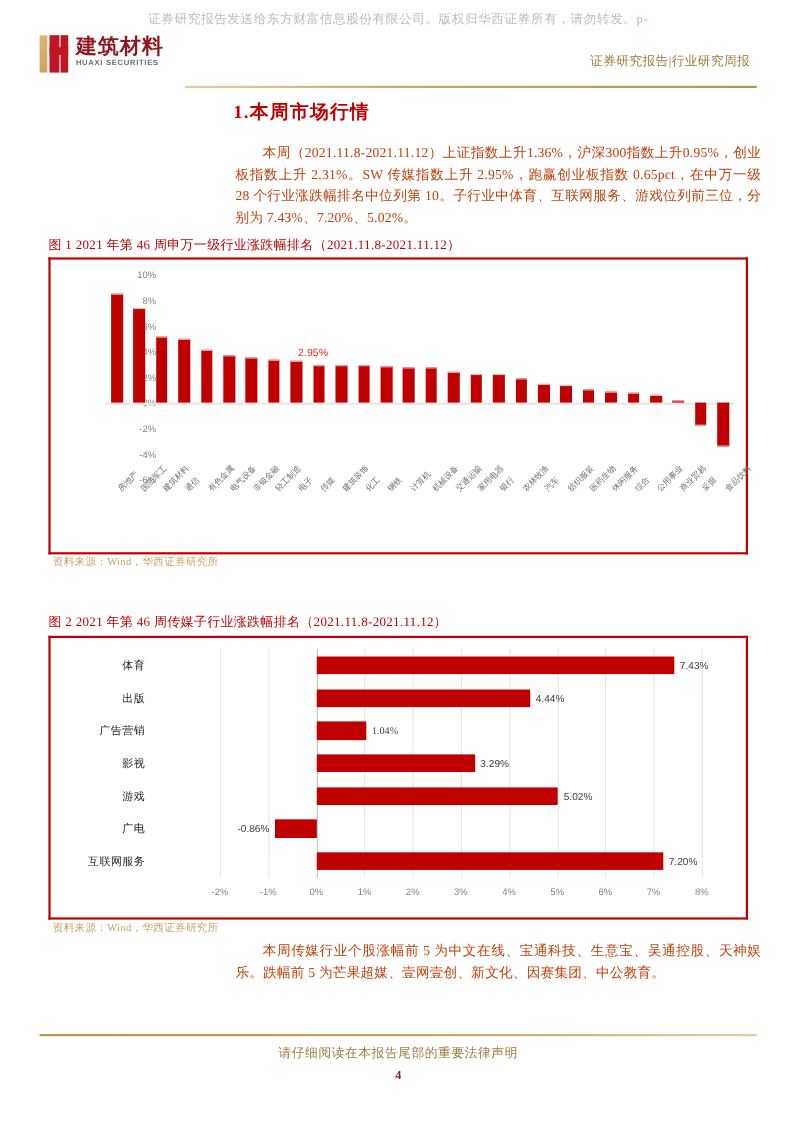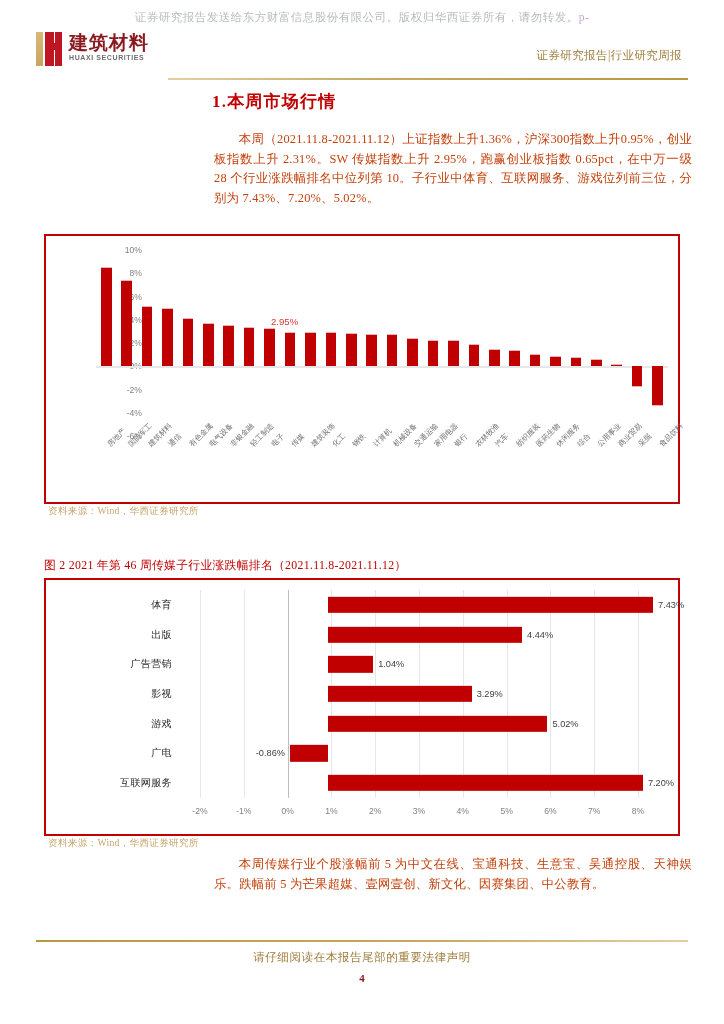--- a/index.html
+++ b/index.html
@@ -160,21 +160,21 @@
     position: absolute; font-size: 9.6px; color: #e03030;
     font-family: "Liberation Sans", sans-serif;
   }
 
   
   #chart2 { position: absolute; left: 44px; top: 580px; width: 636px; height: 254px; }
   .c2-grid { position: absolute; left: 156px; top: 10px; right: 42px; bottom: 36px; }
   .c2-gline { position: absolute; top: 0; bottom: 0; width: 1px; background: #e6e7e8; }
   .c2-gline.zero { background: #bcbec0; }
   .c2-rows { position: absolute; left: 156px; top: 10px; right: 42px; bottom: 36px; }
-  .c2-row { position: relative; width: 100%; height: 14.2857%; margin-left: 40px; }
+  .c2-row { position: relative; width: 100%; height: 14.2857%; }
   .c2-cat {
     position: absolute; right: 100%; top: 50%; transform: translateY(-50%);
     margin-right: 68px;
     font-size: 10px; color: #231f20; white-space: nowrap;
     letter-spacing: .4px;
   }
   .c2-bar {
     position: absolute; top: 50%; transform: translateY(-50%);
     height: 55%; background: #c00000;
   }
@@ -229,20 +229,21 @@
       </div>
     </div>
     <div class="header-right">证券研究报告|行业研究周报</div>
     <div class="header-rule"></div>
   </div>
 
   <div class="sec-title">1.本周市场行情</div>
 
   <div class="para para-1">本周（2021.11.8-2021.11.12）上证指数上升1.36%，沪深300指数上升0.95%，创业板指数上升 2.31%。SW 传媒指数上升 2.95%，跑赢创业板指数 0.65pct，在中万一级 28 个行业涨跌幅排名中位列第 10。子行业中体育、互联网服务、游戏位列前三位，分别为 7.43%、7.20%、5.02%。</div>
 
+  <div class="fig-cap fig1-cap">图 1 2021 年第 46 周申万一级行业涨跌幅排名（2021.11.8-2021.11.12）</div>
 
   <div class="fig-frame" id="fig1-frame">
     <div class="rule-top"></div>
       <div class="rule-bot"></div>
     <div class="side-l"></div>
       <div class="side-r"></div>
   </div>
 
   <div id="chart1">
     <div class="c1-plot" id="c1-yaxis" style="height: 186px;">
@@ -464,21 +465,21 @@
           <div class="c2-val" style="left: calc(94.3% + 5px);">7.43%</div>
         </div>
         <div class="c2-row">
           <div class="c2-cat">出版</div>
           <div class="c2-bar" style="left: 20%; width: 44.4%;"></div>
           <div class="c2-val" style="left: calc(64.4% + 5px);">4.44%</div>
         </div>
         <div class="c2-row">
           <div class="c2-cat">广告营销</div>
           <div class="c2-bar" style="left: 20%; width: 10.4%;"></div>
-          <div class="c2-val" style="left: calc(30.4% + 5px);">1.04%</div>
+          <div class="c2-val" style="left: calc(30.4% + 5px); font-family: Liberation Serif, serif;">1.04%</div>
         </div>
         <div class="c2-row">
           <div class="c2-cat">影视</div>
           <div class="c2-bar" style="left: 20%; width: 32.9%;"></div>
           <div class="c2-val" style="left: calc(52.9% + 5px);">3.29%</div>
         </div>
         <div class="c2-row">
           <div class="c2-cat">游戏</div>
           <div class="c2-bar" style="left: 20%; width: 50.2%;"></div>
           <div class="c2-val" style="left: calc(70.2% + 5px);">5.02%</div>

